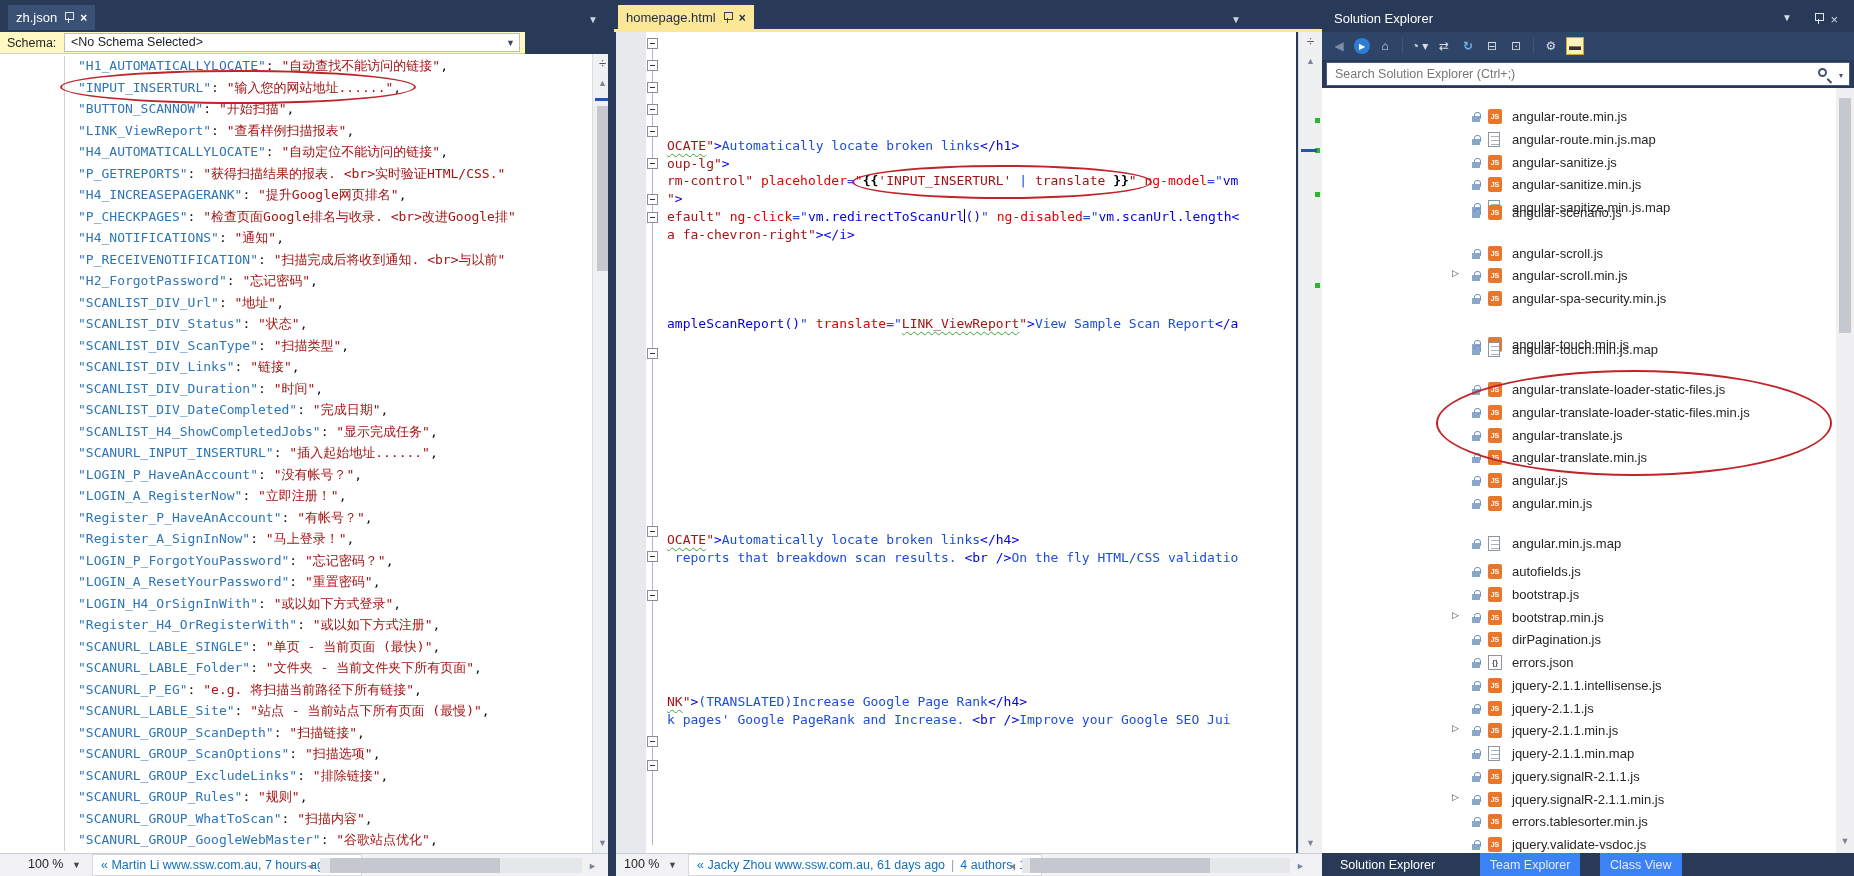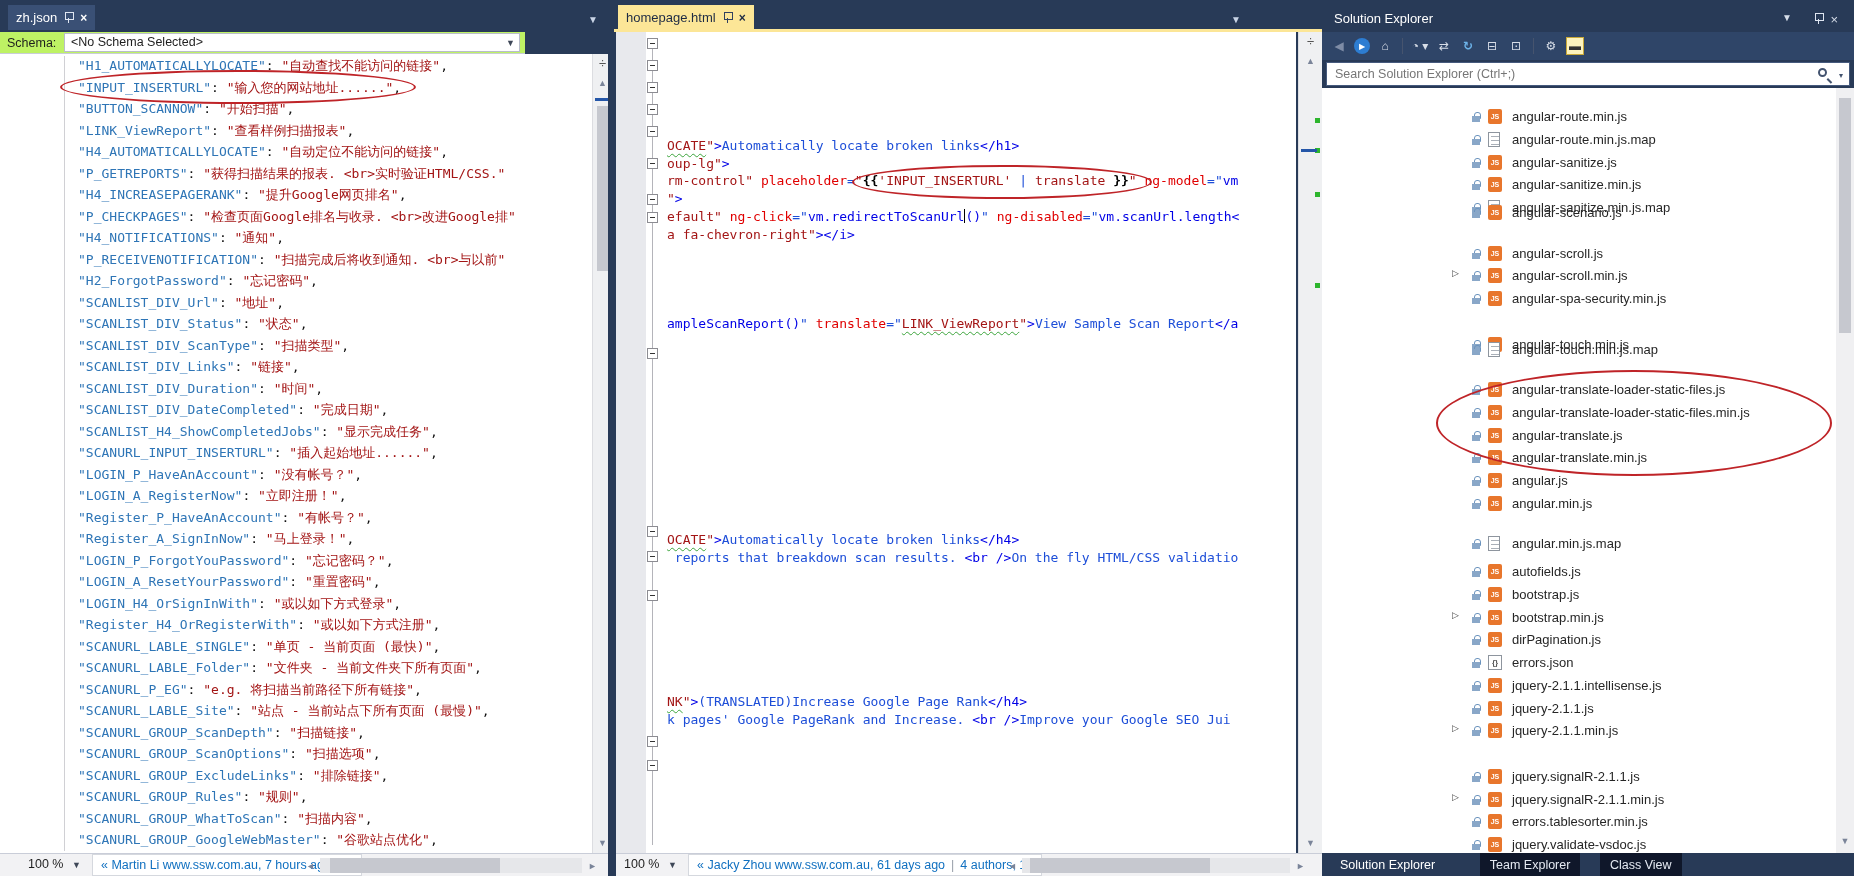--- a/index.html
+++ b/index.html
@@ -19,21 +19,21 @@
   .tab .pinicon { width:9px; height:11px; position:relative; display:inline-block; }
   .pin-light:before { content:""; position:absolute; left:1px; top:0; width:7px; height:6px; border:1px solid #dfe6f2; }
   .pin-light:after  { content:""; position:absolute; left:4px; top:6px; width:1px; height:5px; background:#dfe6f2; }
   .pin-dark:before  { content:""; position:absolute; left:1px; top:0; width:7px; height:6px; border:1px solid #31415f; }
   .pin-dark:after   { content:""; position:absolute; left:4px; top:6px; width:1px; height:5px; background:#31415f; }
   .closex { font-size:12px; line-height:12px; font-weight:bold; }
   .overflow-arrow { position:absolute; top:14px; color:#c9d4e6; font-size:10px; }
   #yellow-underline { left:614px; top:29px; width:708px; height:3px; background:#fce697; }
 
   
-  #schema-bar { left:0; top:32px; width:525px; height:22px; background:#bef264; border-bottom:1px solid #c9cdd8;
+  #schema-bar { left:0; top:32px; width:525px; height:22px; background:#fef9c3; border-bottom:1px solid #c9cdd8;
                 display:flex; align-items:center; }
   #schema-label { font-size:12.5px; color:#1e1e1e; padding-left:7px; }
   #schema-combo { position:absolute; left:64px; top:1px; width:456px; height:19px; background:#fff;
                   border:1px solid #b9bdc9; font-size:12.5px; color:#1e1e1e; padding:1px 6px; }
   #schema-combo .caret { position:absolute; right:4px; top:4px; font-size:9px; color:#3e4757; }
 
   #left-editor { left:0; top:54px; width:592px; height:799px; background:#fff; overflow:hidden; }
   #left-outline-line { left:64px; top:56px; width:1px; height:795px; background:#d0d0d4; }
   .jline { position:absolute; left:78px; height:21.5px; line-height:21.5px; font-size:13px; white-space:pre; }
   .jk { color:#2e75b6; } .jv { color:#a31515; } .jp { color:#111; }
@@ -110,21 +110,21 @@
   .ico-doc { width:12px; height:15px; background:#fff; border:1px solid #8e959e;
              background-image:linear-gradient(#aab0b8 1px, transparent 1px);
              background-size:8px 4px; background-position:2px 3px; background-repeat:repeat-y; }
   .ico-json { width:14px; height:15px; background:#fff; border:1px solid #8e959e; color:#555; font-size:8px;
               display:flex; align-items:center; justify-content:center; font-weight:bold; }
   .fname { position:absolute; left:190px; top:3px; white-space:nowrap; }
   #se-vscroll { position:absolute; left:514px; top:88px; width:18px; height:765px; background:#f0f0f2; }
   #se-vscroll .sb-thumb { left:3px; }
   #se-tabs { position:absolute; left:0; top:853px; width:100%; height:23px; background:#283a57; font-size:12.5px; }
   .se-tab { position:absolute; top:0; height:23px; display:flex; align-items:center; padding:0 10px; color:#fff; }
-  .se-tab.inactive { background:#0f172a; color:#e4e9f2; }
+  .se-tab.inactive { background:#3b82f6; color:#e4e9f2; }
 </style>
 </head>
 <body>
 
 <div id="window">
 
   <div id="tabstrip" class="abs">
     <div class="tab ui" id="tab-zhjson">
       <span>zh.json</span>
       <span class="pinicon pin-light"></span>
@@ -424,20 +424,25 @@
           <span class="flock"></span>
           <span class="fico ico-js">JS</span>
           <span class="fname">jquery-2.1.1.js</span>
         </div>
         <div class="frow" style="top: 632.25px;">
           <span class="exp">▷</span>
           <span class="flock"></span>
           <span class="fico ico-js">JS</span>
           <span class="fname">jquery-2.1.1.min.js</span>
         </div>
+        <div class="frow" style="top: 655px;">
+          <span class="flock"></span>
+          <span class="fico ico-doc"></span>
+          <span class="fname">jquery-2.1.1.min.map</span>
+        </div>
         <div class="frow" style="top: 677.75px;">
           <span class="flock"></span>
           <span class="fico ico-js">JS</span>
           <span class="fname">jquery.signalR-2.1.1.js</span>
         </div>
         <div class="frow" style="top: 700.5px;">
           <span class="exp">▷</span>
           <span class="flock"></span>
           <span class="fico ico-js">JS</span>
           <span class="fname">jquery.signalR-2.1.1.min.js</span>

